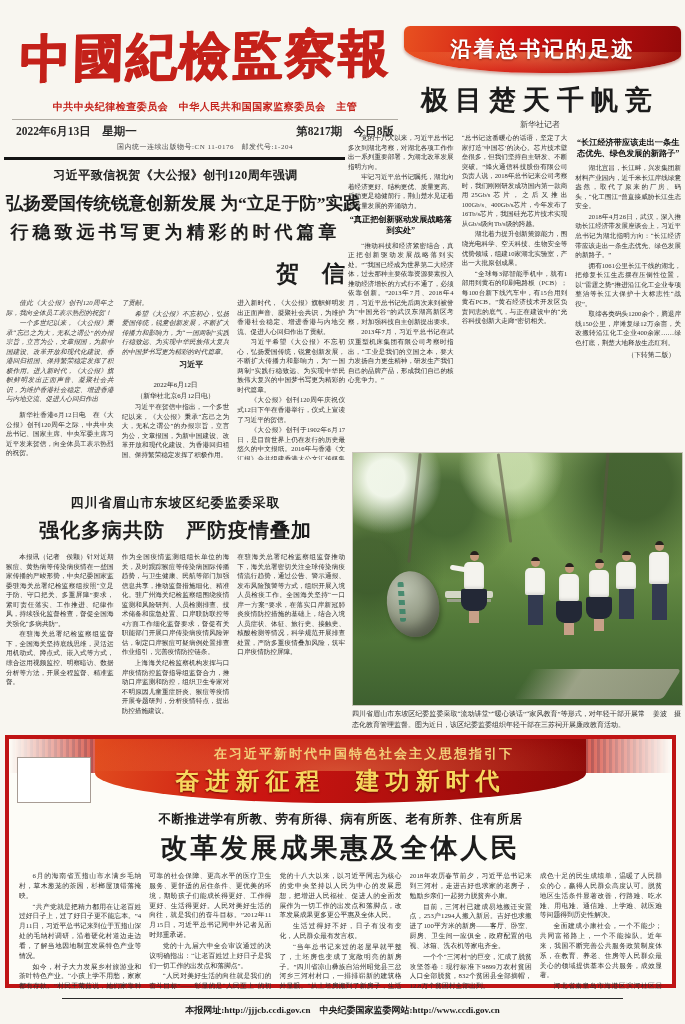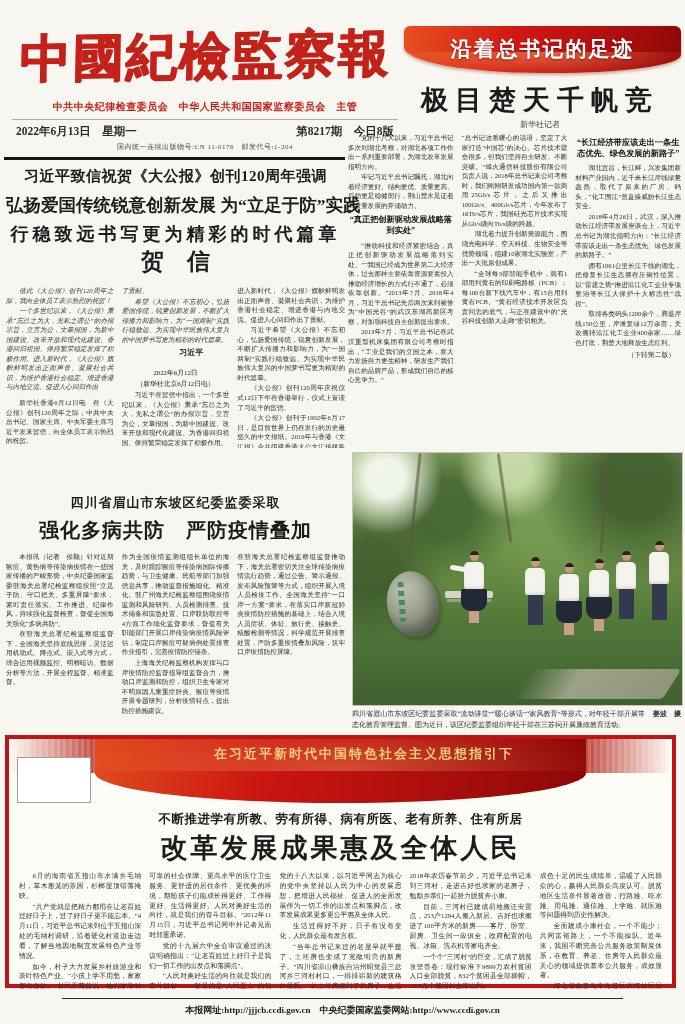--- a/index.html
+++ b/index.html
@@ -19,24 +19,24 @@
   
   .cols{display:flex;gap:8px;}
   .col{flex:1;overflow:hidden;}
   .col p{margin:0 0 1px;font-size:6.6px;line-height:1.45;text-align:justify;text-indent:2em;color:#2e2e2e;}
   .kai p{font-style:italic;color:#3a3a3a;}
   .cont p:first-child{text-indent:0;}
   .jump{font-size:6.8px;text-align:right;padding-right:6px;color:#2e2e2e;margin-top:2px;}
 
   
   .tkp{position:absolute;left:6px;top:167px;width:339px;}
-  .tkp-kicker{text-align:center;font-size:15px;font-weight:bold;letter-spacing:.5px;}
+  .tkp-kicker{text-align:center;font-size:12px;font-weight:bold;letter-spacing:.5px;}
   .tkp-h1{text-align:center;font-size:17.5px;font-weight:900;margin-top:7px;white-space:nowrap;}
   .tkp-h2{text-align:center;font-size:18px;font-weight:900;letter-spacing:4px;margin-top:5px;white-space:nowrap;}
-  .hexin-title{text-align:center;font-size:23px;font-weight:bold;margin:0 0 9px;}
+  .hexin-title{text-align:right;font-size:23px;font-weight:bold;margin:14px 0 9px;}
   .sig-name{text-align:right;padding-right:26px;font-size:8px;font-weight:bold;margin:3px 0 10px;}
   .sig-line{text-align:center;font-size:6.8px;margin:0 0 1px;}
   .tkp-cols{height:162px;}
 
   
   .customs{position:absolute;left:6px;top:494px;width:339px;}
   .customs-kicker{text-align:center;font-size:13px;font-weight:bold;letter-spacing:1px;}
   .customs-h{text-align:center;font-size:20px;font-weight:900;letter-spacing:1px;margin:5px 0 8px;white-space:nowrap;}
   .customs-cols{height:176px;}
 
@@ -79,21 +79,21 @@
   .p-head{width:9px;height:10px;border-radius:50%;background:linear-gradient(180deg,#26211d 0 36%,#c79a7d 36%);}
   .p-torso{width:20px;height:27px;background:#f4f3ee;border-radius:5px 5px 2px 2px;margin-top:1px;
            box-shadow:inset 0 -2px 3px rgba(0,0,0,.10);position:relative;}
   .p-legs{width:15px;height:30px;background:#333a50;}
   .p-skirt{width:26px;height:22px;background:#232836;border-radius:2px 2px 9px 9px;}
   .p-shins{width:10px;height:12px;background:#c7a088;}
   .arm-point{position:absolute;left:-14px;top:4px;width:17px;height:5px;background:#f4f3ee;
              border-radius:3px;transform:rotate(10deg);}
   .caption{position:absolute;left:352px;top:709px;width:329px;font-size:7px;line-height:1.55;
            text-align:justify;color:#2e2e2e;}
-  .credit{float:right;font-weight:bold;padding-left:8px;}
+  .credit{float:right;font-weight:normal;padding-left:8px;}
 
   
   .feature{position:absolute;left:5px;top:735px;width:663px;height:245px;border:4px solid #c01414;background:#fdfcf7;}
   .feat-stripe{position:absolute;top:0;height:34px;width:90px;
        background:repeating-linear-gradient(90deg,rgba(205,35,20,.75) 0 3px,rgba(150,12,10,.75) 3px 6px);}
   .feat-stripe.l{left:0;-webkit-mask-image:linear-gradient(90deg,transparent,#000);
                  mask-image:linear-gradient(90deg,transparent,#000);}
   .feat-stripe.r{right:0;-webkit-mask-image:linear-gradient(270deg,transparent,#000);
                  mask-image:linear-gradient(270deg,transparent,#000);}
   .feat-banner{position:absolute;left:86px;right:86px;top:0;height:64px;
@@ -280,20 +280,21 @@
   <div class="caption">
     <span class="credit">姜波　摄</span>
     <span>四川省眉山市东坡区纪委监委采取“流动讲堂”“暖心谈话”“家风教育”等形式，对年轻干部开展常态化教育管理监督。图为近日，该区纪委监委组织年轻干部在三苏祠开展廉政教育活动。</span>
   </div>
 
   <div class="feature">
     <div class="feat-stripe l"></div>
     <div class="feat-stripe r"></div>
     <div class="feat-banner">
       <div class="fb-l1">在习近平新时代中国特色社会主义思想指引下</div>
+      <div class="fb-l2">奋进新征程　建功新时代</div>
     </div>
     <div class="feat-blankbox"></div>
     <div class="feat-kicker">不断推进学有所教、劳有所得、病有所医、老有所养、住有所居</div>
     <div class="feat-h">改革发展成果惠及全体人民</div>
     <div class="cols feat-cols">
       <div class="col">
         <div>
             <p>6月的海南省五指山市水满乡毛纳村，草木葱茏的茶园，杉榔屋顶错落掩映。</p>
             <p>“共产党就是把精力都用在让老百姓过好日子上，过了好日子更不能忘本。”4月11日，习近平总书记来到位于五指山深处的毛纳村调研，沿着硬化村道边走边看，了解当地因地制宜发展特色产业等情况。</p>
             <p>如今，村子大力发展乡村旅游业和茶叶特色产业。“小孩上学不用愁，家家都有存款。”村民王菊茹说，她们家靠种茶一年收入有3万多元。</p>

